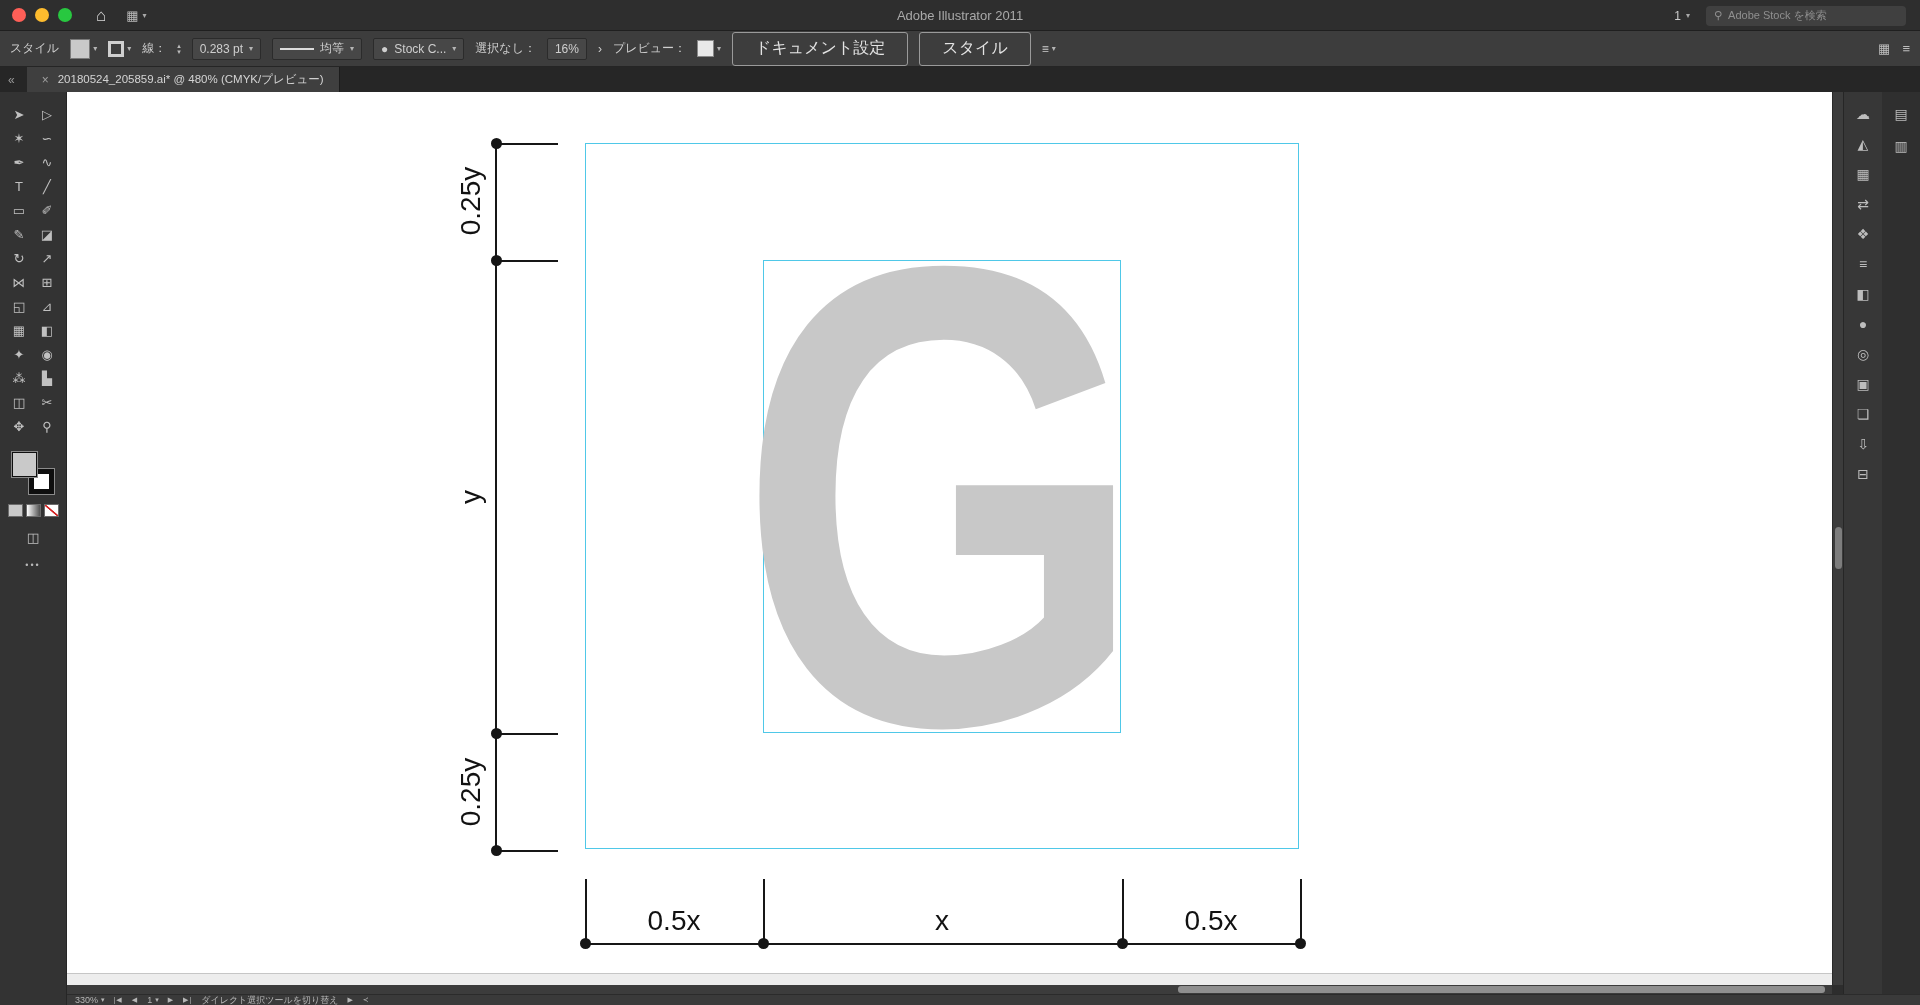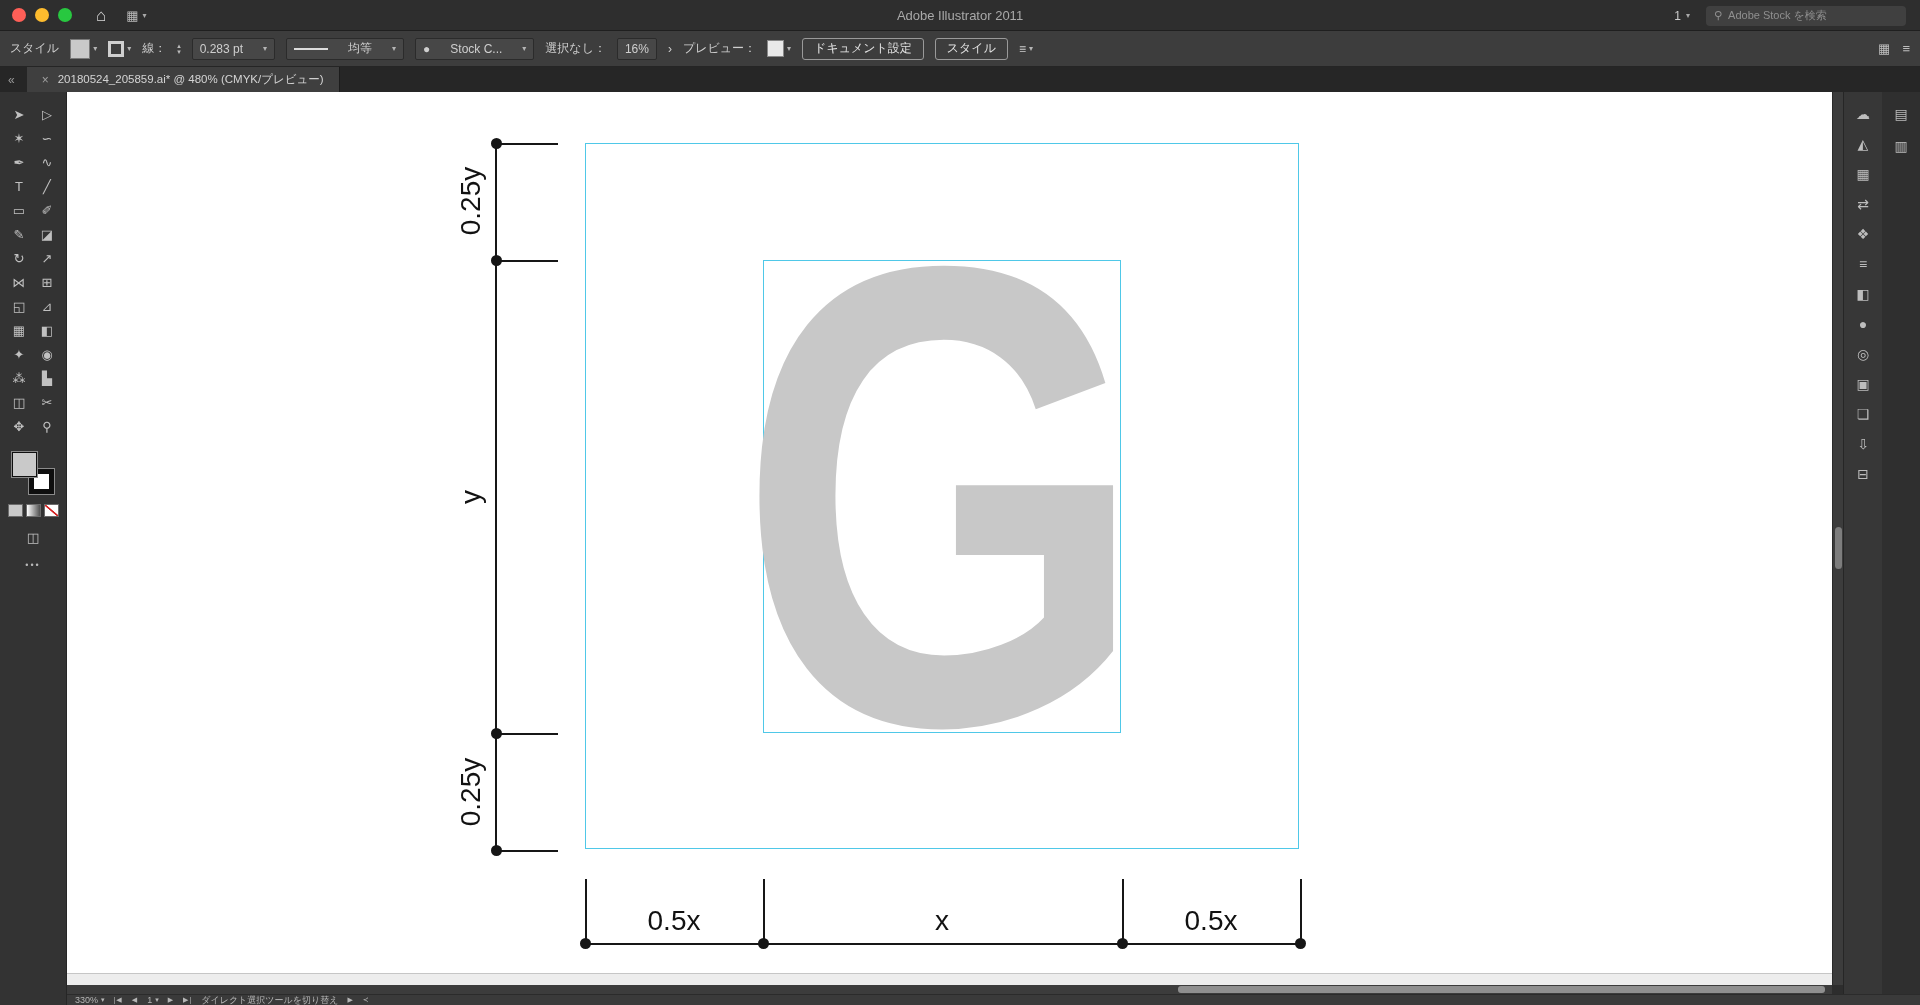--- a/index.html
+++ b/index.html
@@ -19,24 +19,24 @@
   .tb-right { position:absolute; right:14px; top:0; height:31px; display:flex; align-items:center; gap:16px; }
   .doc-count { color:#cccccc; font-size:12px; display:flex; gap:5px; align-items:center; }
   .stock-search { width:200px; height:20px; background:#404040; border-radius:4px; color:#8f8f8f;
     font-size:11px; display:flex; align-items:center; gap:6px; padding:0 8px; }
 
   
   .controlbar { position:absolute; left:0; top:31px; width:1920px; height:36px; background:#3d3d3d;
     border-bottom:1px solid #252525; display:flex; align-items:center; gap:11px; padding:0 10px;
     color:#cfcfcf; font-size:12px; }
   .cb-box { background:#474747; border:1px solid #2b2b2b; border-radius:2px; height:22px;
-    display:flex; align-items:center; gap:20px; padding:0 7px; white-space:nowrap; }
+    display:flex; align-items:center; gap:6px; padding:0 7px; white-space:nowrap; }
   .chev { font-size:8px; color:#b5b5b5; }
-  .cb-btn { border:1px solid #9a9a9a; border-radius:3px; height:22px; padding:0 11px;
-    display:flex; align-items:center; color:#e4e4e4; background:transparent; font-size:12px; white-space:nowrap; }
+  .cb-btn { border:1px solid #9a9a9a; border-radius:3px; height:34px; padding:0 22px;
+    display:flex; align-items:center; color:#e4e4e4; background:transparent; font-size:16px; white-space:nowrap; }
   .fill-swatch { width:20px; height:20px; background:#c9c9c9; border:1px solid #7a7a7a; }
   .stroke-swatch { width:16px; height:16px; border:3px solid #cfcfcf; background:transparent; }
   .swatch-group { display:flex; align-items:center; gap:3px; }
   .line-preview { width:34px; height:2px; background:#dcdcdc; }
   .stepper { display:flex; flex-direction:column; font-size:7px; line-height:6px; color:#bbbbbb; }
   .style-swatch { width:17px; height:17px; background:#e9e9e9; border:1px solid #888; }
   .cb-right { margin-left:auto; display:flex; align-items:center; gap:12px; color:#bdbdbd; font-size:13px; }
 
   
   .tabbar { position:absolute; left:0; top:67px; width:1920px; height:25px; background:#262626;

